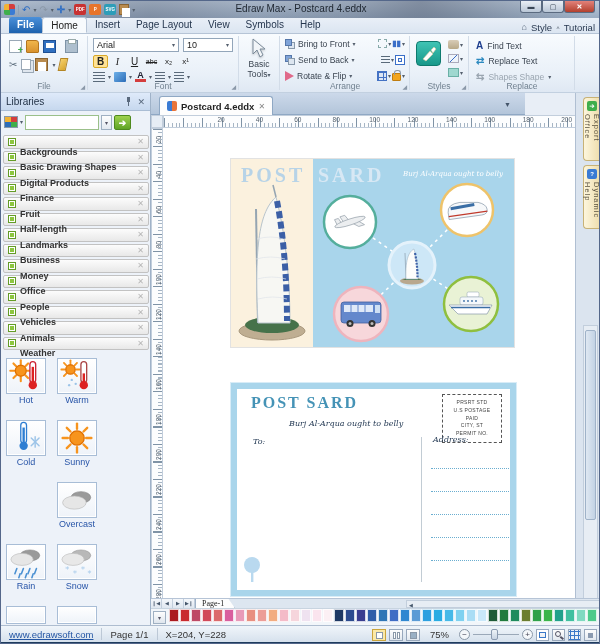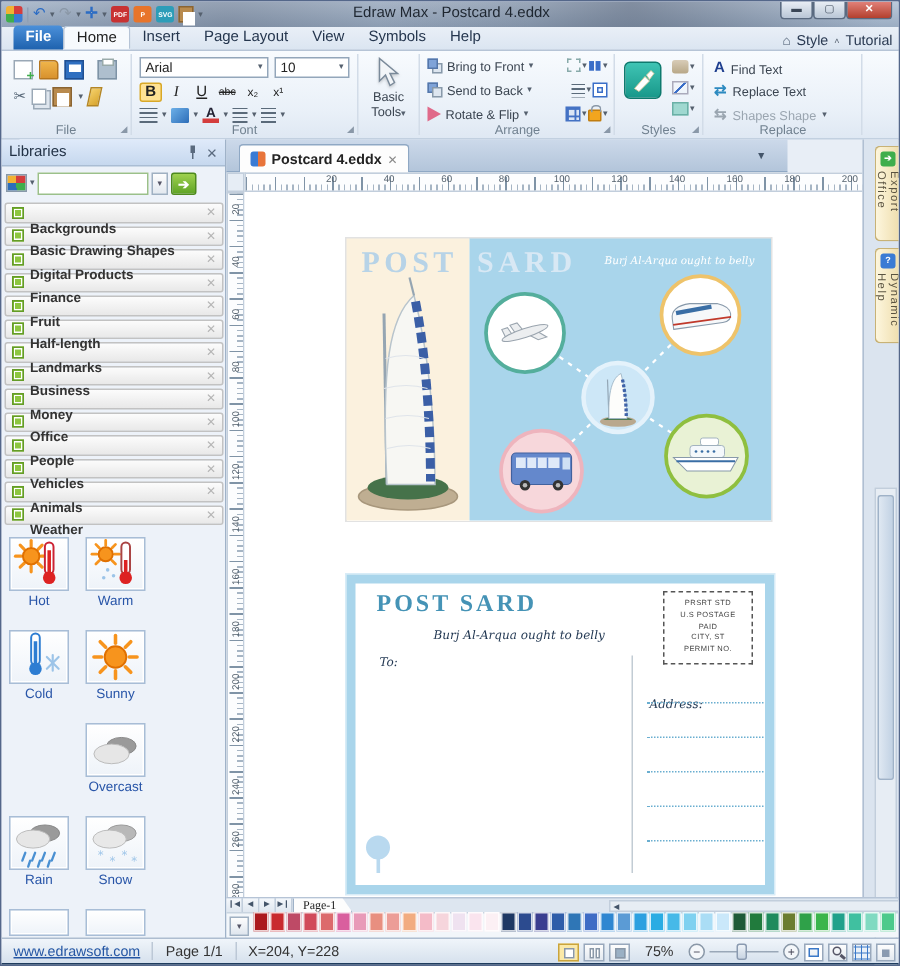--- a/index.html
+++ b/index.html
@@ -133,21 +133,21 @@
   .post-word { position:absolute; left:10px; top:5px; font-family:"Liberation Serif",serif; font-weight:bold; font-size:20px; letter-spacing:3px; color:#b7d3e7; }
   .sard-word { position:absolute; left:87px; top:5px; font-family:"Liberation Serif",serif; font-weight:bold; font-size:20px; letter-spacing:3px; color:#d8e8f4; }
   .front-script { position:absolute; left:172px; top:11px; font-family:"DejaVu Serif",serif; font-style:italic; font-size:7px; color:#fff; white-space:nowrap; }
   .back { position:absolute; left:68px; top:255px; width:285px; height:213px; background:#fff; border:6px solid #a9d5eb; box-shadow:0 0 0 1px #d8ecf7; }
   .back-title { position:absolute; left:14px; top:5px; font-family:"Liberation Serif",serif; font-weight:bold; font-size:16px; letter-spacing:2px; color:#4593b6; }
   .back-script { position:absolute; left:52px; top:30px; font-family:"DejaVu Serif",serif; font-style:italic; font-size:8px; color:#1f3550; }
   .to-label { position:absolute; left:16px; top:48px; font-family:"DejaVu Serif",serif; font-style:italic; font-size:8px; color:#1f3550; }
   .stamp { position:absolute; right:8px; top:5px; width:60px; height:49px; border:1px dashed #555; padding-top:4px; }
   .stamp div { text-align:center; font-size:5px; color:#444; line-height:1.55; letter-spacing:.3px; }
   .vdivider { position:absolute; left:184px; top:48px; width:1px; height:145px; background:#c2ccd4; }
-  .addr-label { position:absolute; left:196px; top:76px; font-family:"DejaVu Serif",serif; font-style:italic; font-size:8px; color:#1f3550; }
+  .addr-label { position:absolute; left:196px; top:46px; font-family:"DejaVu Serif",serif; font-style:italic; font-size:8px; color:#1f3550; }
   .dotline { position:absolute; left:194px; width:78px; border-bottom:1.5px dotted #6aaed0; }
 
   
   .sidestrip { left:574px; top:92px; width:26px; height:505px; background:#dbe4ef; border-left:1px solid #b0bfd2; }
   .vtab { position:absolute; left:7px; width:17px; background:linear-gradient(90deg,#fdf6dd,#eeddac); border:1px solid #c8b276; border-right:none; border-radius:4px 0 0 4px; display:flex; flex-direction:column; align-items:center; padding-top:3px; gap:3px; }
   .vtab .vlabel { writing-mode:vertical-rl; font-size:7.5px; color:#5a5340; letter-spacing:1px; }
   .vtabicon { width:10px; height:10px; border-radius:2px; font-size:6px; color:#fff; text-align:center; line-height:10px; font-weight:bold; }
   .vscroll { position:absolute; left:7px; top:232px; width:15px; height:360px; background:#e7edf4; border:1px solid #c2cedc; }
   .vthumb { position:absolute; left:1px; top:4px; width:11px; height:190px; background:linear-gradient(90deg,#dfe8f2,#c2d2e4); border:1px solid #9fb2c8; border-radius:2px; }
 

